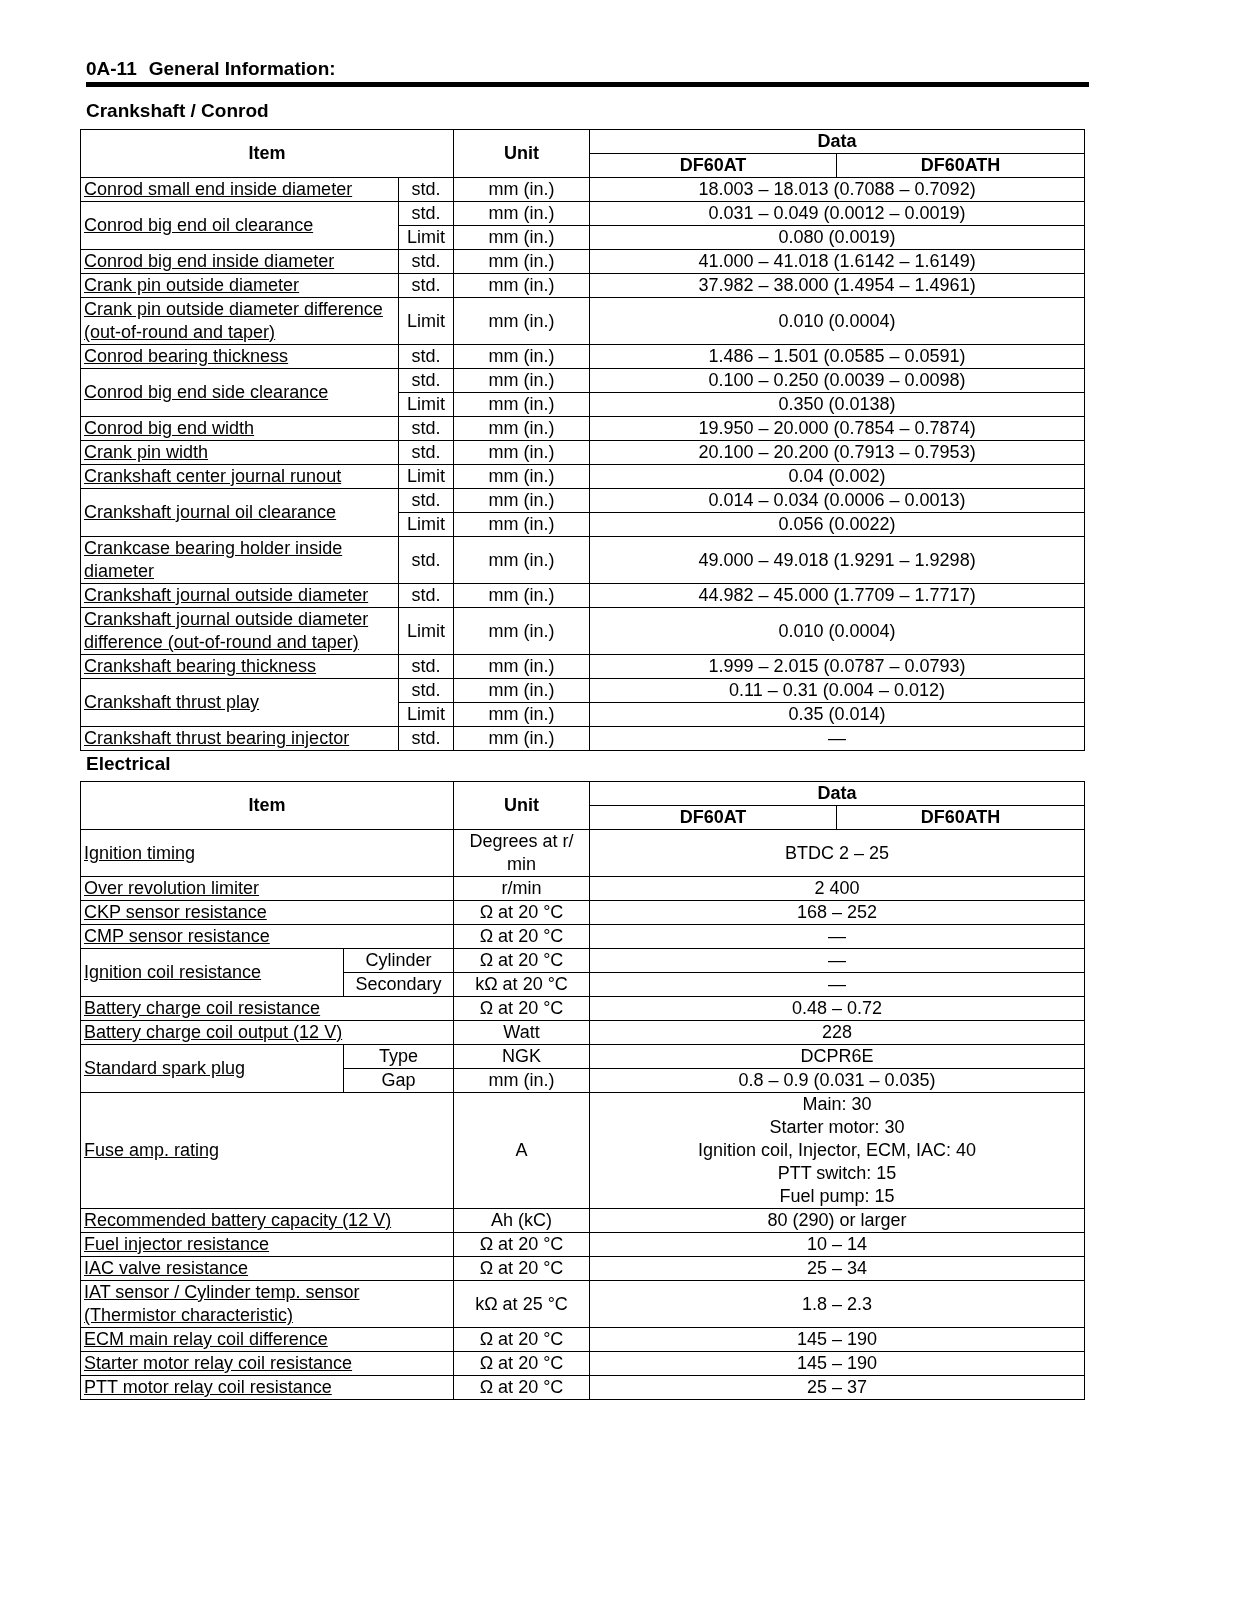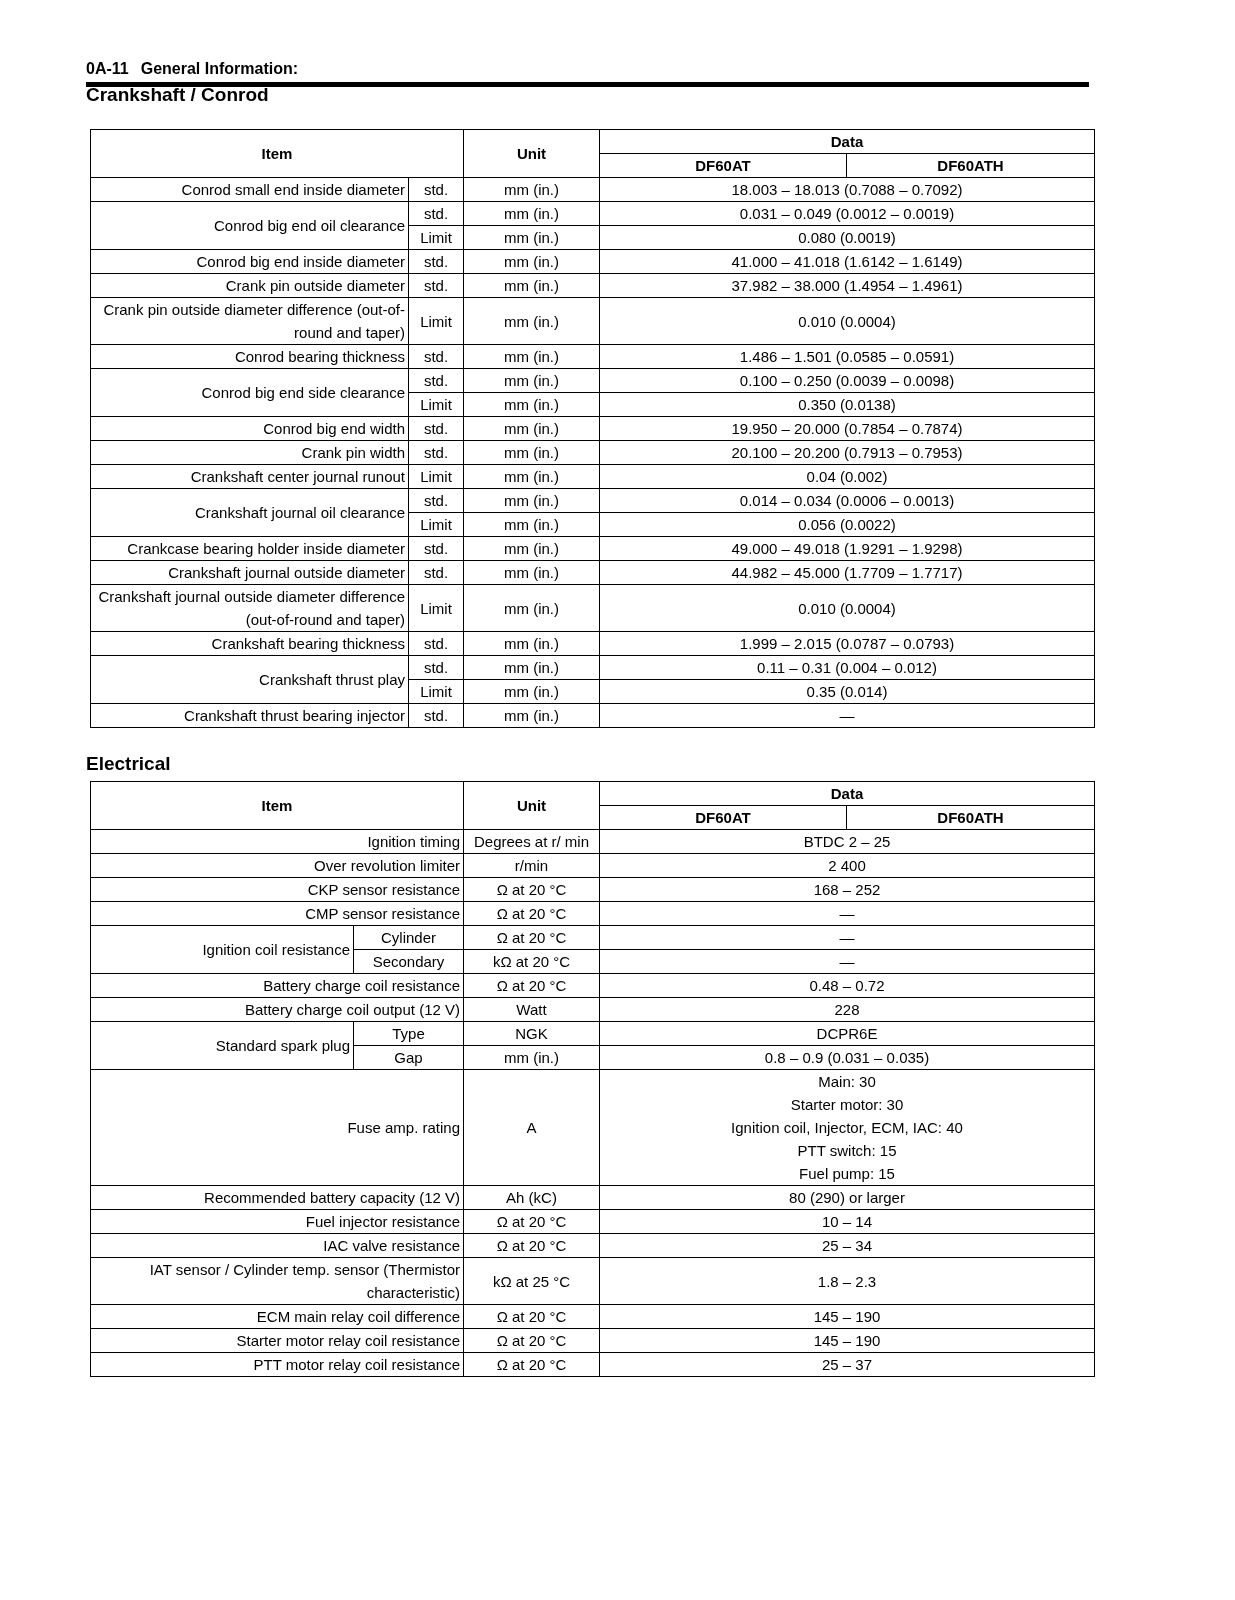--- a/index.html
+++ b/index.html
@@ -2,52 +2,52 @@
 <html><head>
 <meta charset="utf-8">
 <style>
   html, body { margin: 0; padding: 0; background: #ffffff; }
   body {
     width: 1235px; height: 1600px; position: relative;
     font-family: "Liberation Sans", sans-serif; color: #000;
   }
   .page-header {
     position: absolute; left: 86px; top: 58px; width: 1002px;
-    font-weight: bold; font-size: 16px; line-height: 22px;
+    font-weight: bold; font-size: 19px; line-height: 22px;
   }
   .page-header .num { margin-right: 12px; }
   .header-rule {
     position: absolute; left: 86px; top: 82px; width: 1003px; height: 5px; background: #000;
   }
   .section-title {
     position: absolute; left: 86px; font-weight: bold; font-size: 19px; line-height: 22px;
   }
   table.spec {
-    position: absolute; left: 90px; width: 1004px;
+    position: absolute; left: 80px; width: 1004px;
     border-collapse: collapse; table-layout: fixed;
-    font-size: 15px; line-height: 23px;
+    font-size: 18px; line-height: 23px;
   }
   table.spec td, table.spec th {
     border: 1.5px solid #000; padding: 0 3px; vertical-align: middle;
     white-space: nowrap; overflow: hidden;
   }
   table.spec th { font-weight: bold; text-align: center; }
   table.spec td.c { text-align: center; }
-  table.spec td.l { text-align: right; white-space: normal; }
+  table.spec td.l { text-align: left; white-space: normal; text-decoration: underline; }
   table.spec td.multi { white-space: normal; }
 </style>
 </head>
 <body>
 
 <div class="page-header">
   <span class="num">0A-11</span><span>General Information:</span>
 </div>
 <div class="header-rule"></div>
 
-<div class="section-title" style="top:84px;">Crankshaft / Conrod</div>
+<div class="section-title" style="top:100px;">Crankshaft / Conrod</div>
 
 <table class="spec" style="top:129px;">
   <colgroup>
     <col style="width:318px">
       <col style="width:55px">
       <col style="width:136px">
       <col style="width:247px">
       <col style="width:248px">
   </colgroup>
   <tbody>

